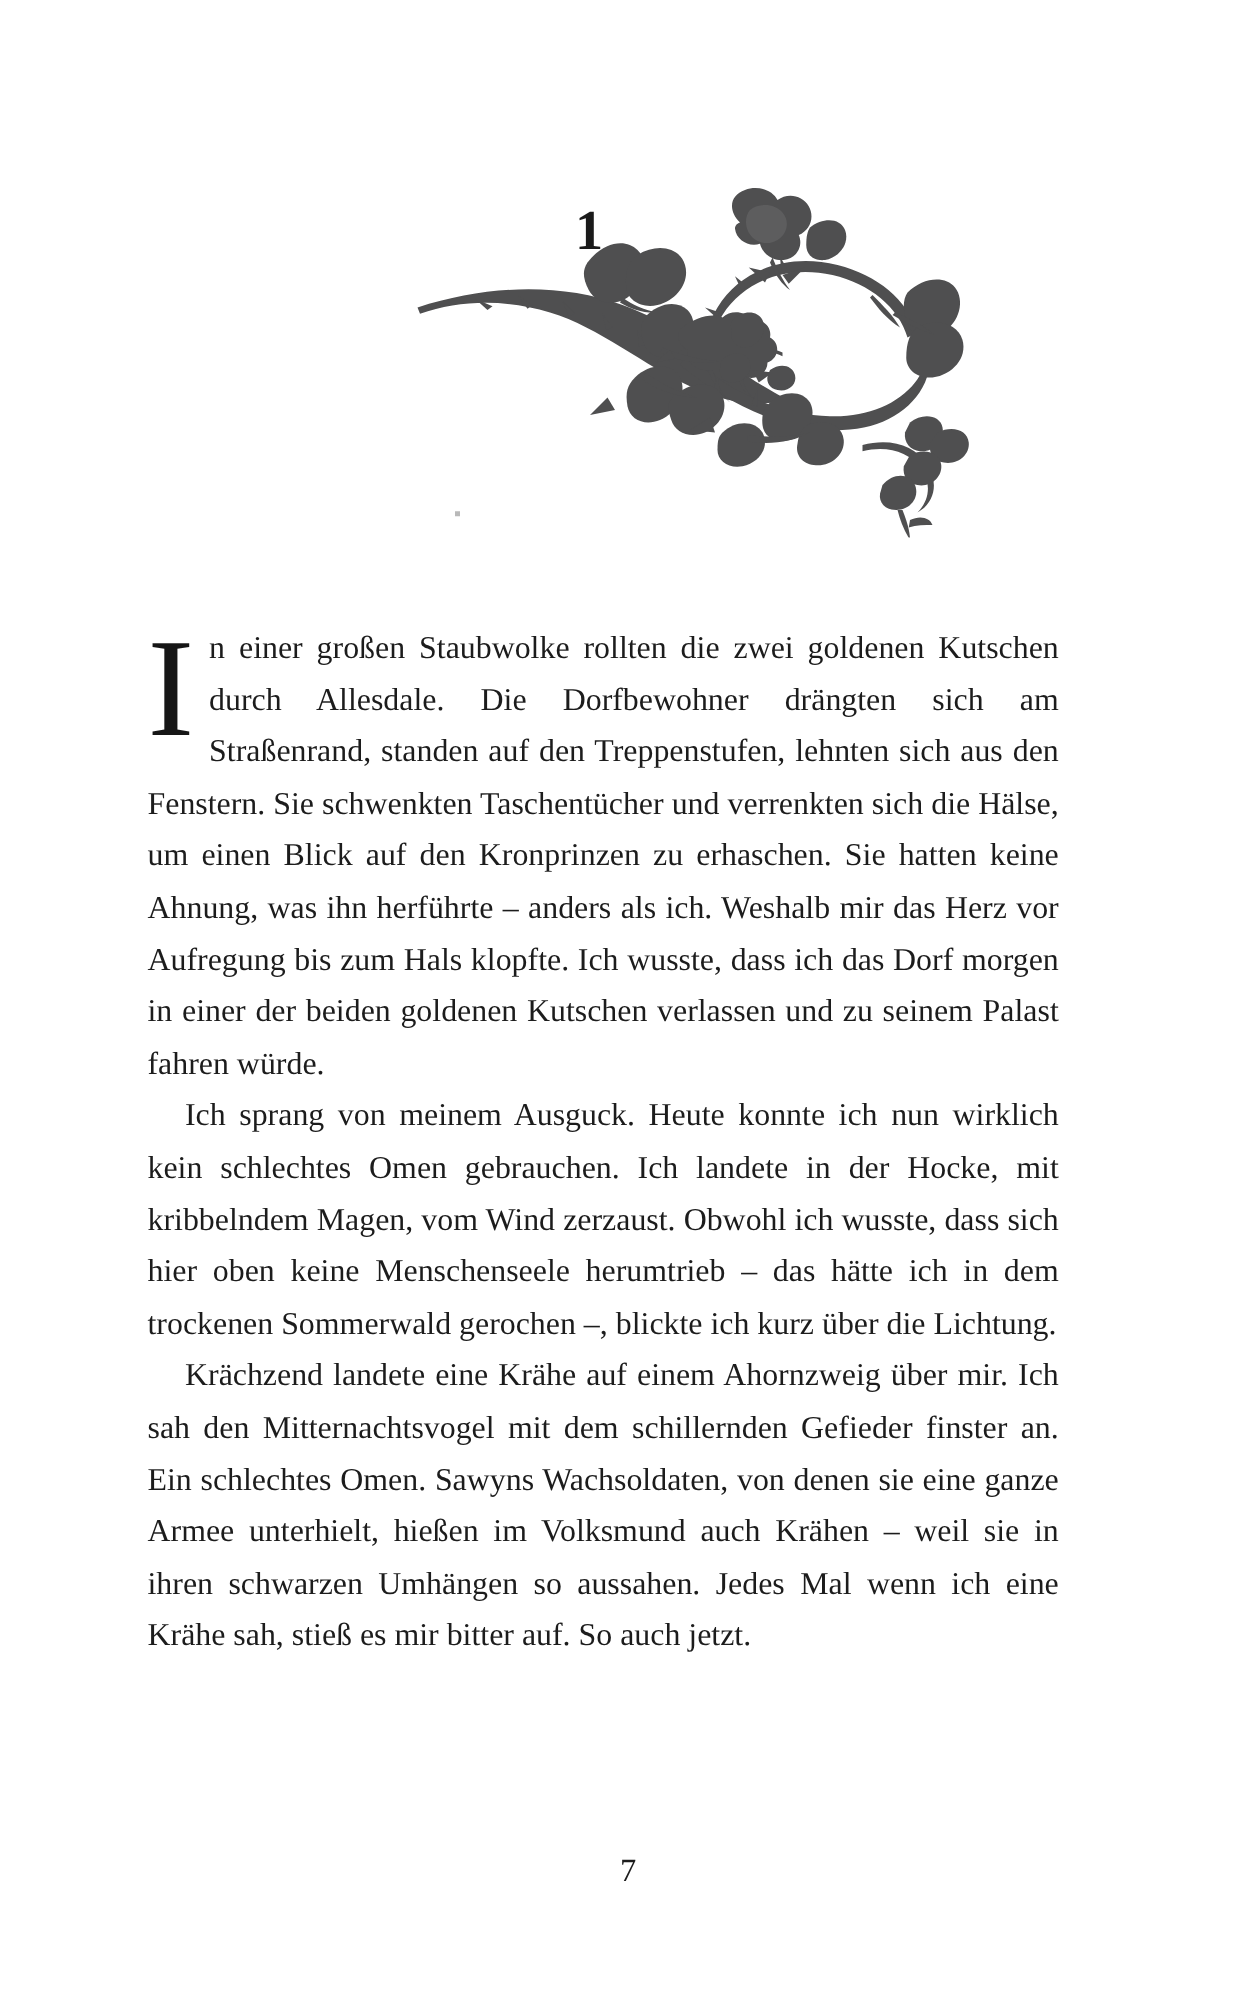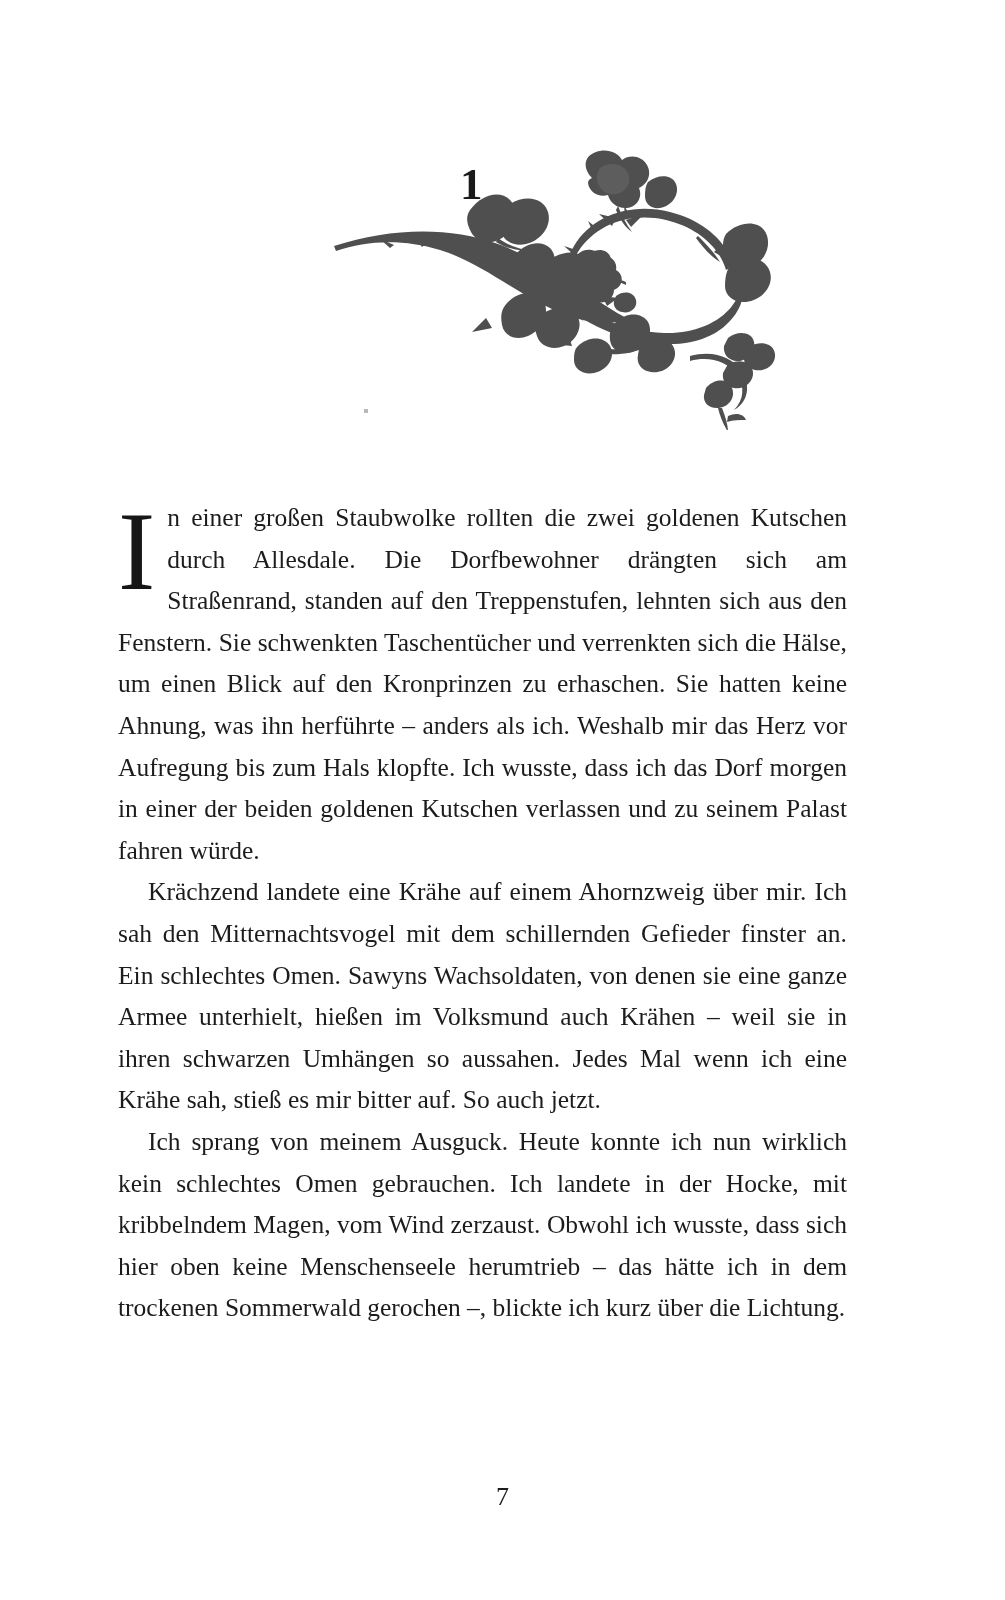--- a/index.html
+++ b/index.html
@@ -235,20 +235,20 @@
     </div>
 
     <div class="chapter-number">1</div>
   </div>
 
   <div class="speck"></div>
 
   <div class="body-text">
     <p class="para para-first"><span class="dropcap">I</span><span>n einer großen Staubwolke rollten die zwei goldenen Kutschen durch Allesdale. Die Dorfbewohner drängten sich am Straßenrand, standen auf den Treppenstufen, lehnten sich aus den Fenstern. Sie schwenkten Taschentücher und verrenkten sich die Hälse, um einen Blick auf den Kronprinzen zu erhaschen. Sie hatten keine Ahnung, was ihn herführte – anders als ich. Weshalb mir das Herz vor Aufregung bis zum Hals klopfte. Ich wusste, dass ich das Dorf morgen in einer der beiden goldenen Kutschen verlassen und zu seinem Palast fahren würde.</span></p>
 
+    <p class="para">Ich sprang von meinem Ausguck. Heute konnte ich nun wirklich kein schlechtes Omen gebrauchen. Ich landete in der Hocke, mit kribbelndem Magen, vom Wind zerzaust. Obwohl ich wusste, dass sich hier oben keine Menschenseele herumtrieb – das hätte ich in dem trockenen Sommerwald gerochen –, blickte ich kurz über die Lichtung.</p>
+
     <p class="para">Krächzend landete eine Krähe auf einem Ahornzweig über mir. Ich sah den Mitternachtsvogel mit dem schillernden Gefieder finster an. Ein schlechtes Omen. Sawyns Wachsoldaten, von denen sie eine ganze Armee unterhielt, hießen im Volksmund auch Krähen – weil sie in ihren schwarzen Umhängen so aussahen. Jedes Mal wenn ich eine Krähe sah, stieß es mir bitter auf. So auch jetzt.</p>
-
-    <p class="para">Ich sprang von meinem Ausguck. Heute konnte ich nun wirklich kein schlechtes Omen gebrauchen. Ich landete in der Hocke, mit kribbelndem Magen, vom Wind zerzaust. Obwohl ich wusste, dass sich hier oben keine Menschenseele herumtrieb – das hätte ich in dem trockenen Sommerwald gerochen –, blickte ich kurz über die Lichtung.</p>
   </div>
 
   <div class="folio">7</div>
 
 </div>
 
 </body></html>

